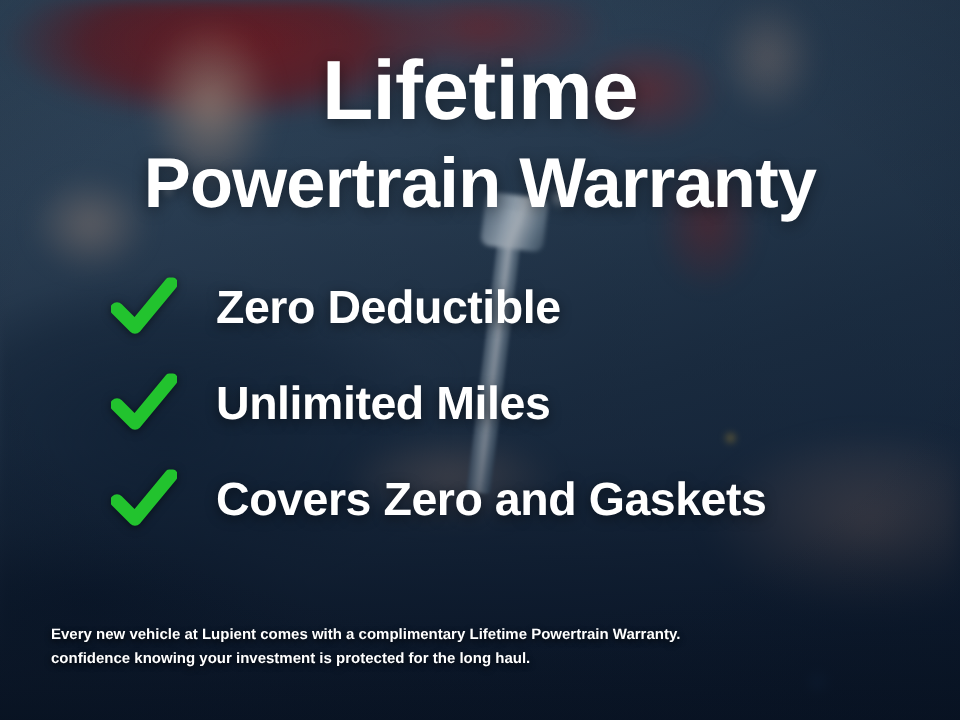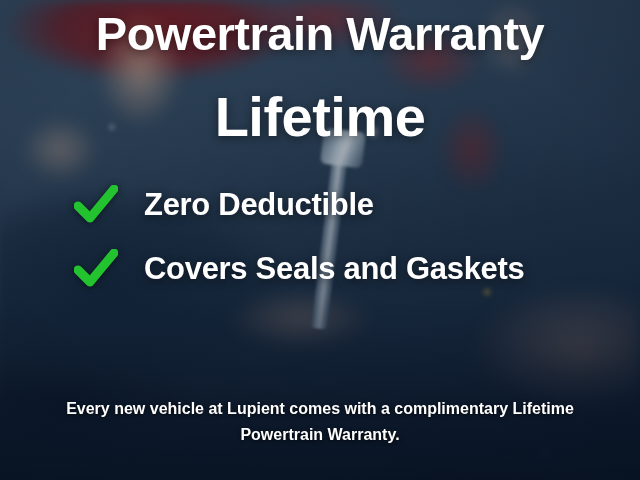--- a/index.html
+++ b/index.html
@@ -155,23 +155,22 @@
     letter-spacing: -0.3px;
     text-shadow: 0 2px 8px rgba(0,0,0,0.5);
     white-space: nowrap;
   }
 
   .footnote {
     position: absolute;
     left: 0;
     right: 0;
     bottom: 32px;
-    text-align: center;
     color: #ffffff;
-    font-size: 16px;
+    font-size: 10px;
     font-weight: bold;
     line-height: 1.62;
     padding: 0 34px;
     box-sizing: border-box;
     text-shadow: 0 1px 4px rgba(0,0,0,0.8);
   }
   .footnote p { margin: 0; }
 </style>
 </head>
 <body>
@@ -185,41 +184,48 @@
   <div class="bg-layer bg-wrench">
     <div class="wrench-shaft"></div>
     <div class="wrench-head"></div>
   </div>
   <div class="bg-layer bg-bokeh"></div>
   <div class="bg-layer bg-overlay"></div>
   <div class="bg-layer bg-vignette"></div>
 
   <div class="content">
 
+    <div class="headline headline-1">Lifetime</div>
+
     <div class="headline headline-2">Powertrain Warranty</div>
-
-    <div class="headline headline-1">Lifetime</div>
 
     <div class="features">
 
       <div class="feature-row">
         <svg class="check-icon" viewBox="0 0 44 40">
           <path d="M4 21 L16 33 L40 4" fill="none" stroke="#22c32e" stroke-width="9" stroke-linecap="round" stroke-linejoin="round"></path>
         </svg>
         <span class="feature-label">Zero Deductible</span>
       </div>
 
-
       <div class="feature-row">
         <svg class="check-icon" viewBox="0 0 44 40">
           <path d="M4 21 L16 33 L40 4" fill="none" stroke="#22c32e" stroke-width="9" stroke-linecap="round" stroke-linejoin="round"></path>
         </svg>
-        <span class="feature-label">Covers Seals and Gaskets</span>
+        <span class="feature-label">Unlimited Miles</span>
+      </div>
+
+      <div class="feature-row">
+        <svg class="check-icon" viewBox="0 0 44 40">
+          <path d="M4 21 L16 33 L40 4" fill="none" stroke="#22c32e" stroke-width="9" stroke-linecap="round" stroke-linejoin="round"></path>
+        </svg>
+        <span class="feature-label">Covers Zero and Gaskets</span>
       </div>
 
     </div>
 
     <div class="footnote">
       <p>Every new vehicle at Lupient comes with a complimentary Lifetime Powertrain Warranty.</p>
+      <p>confidence knowing your investment is protected for the long haul.</p>
     </div>
 
   </div>
 </div>
 
 </body></html>

